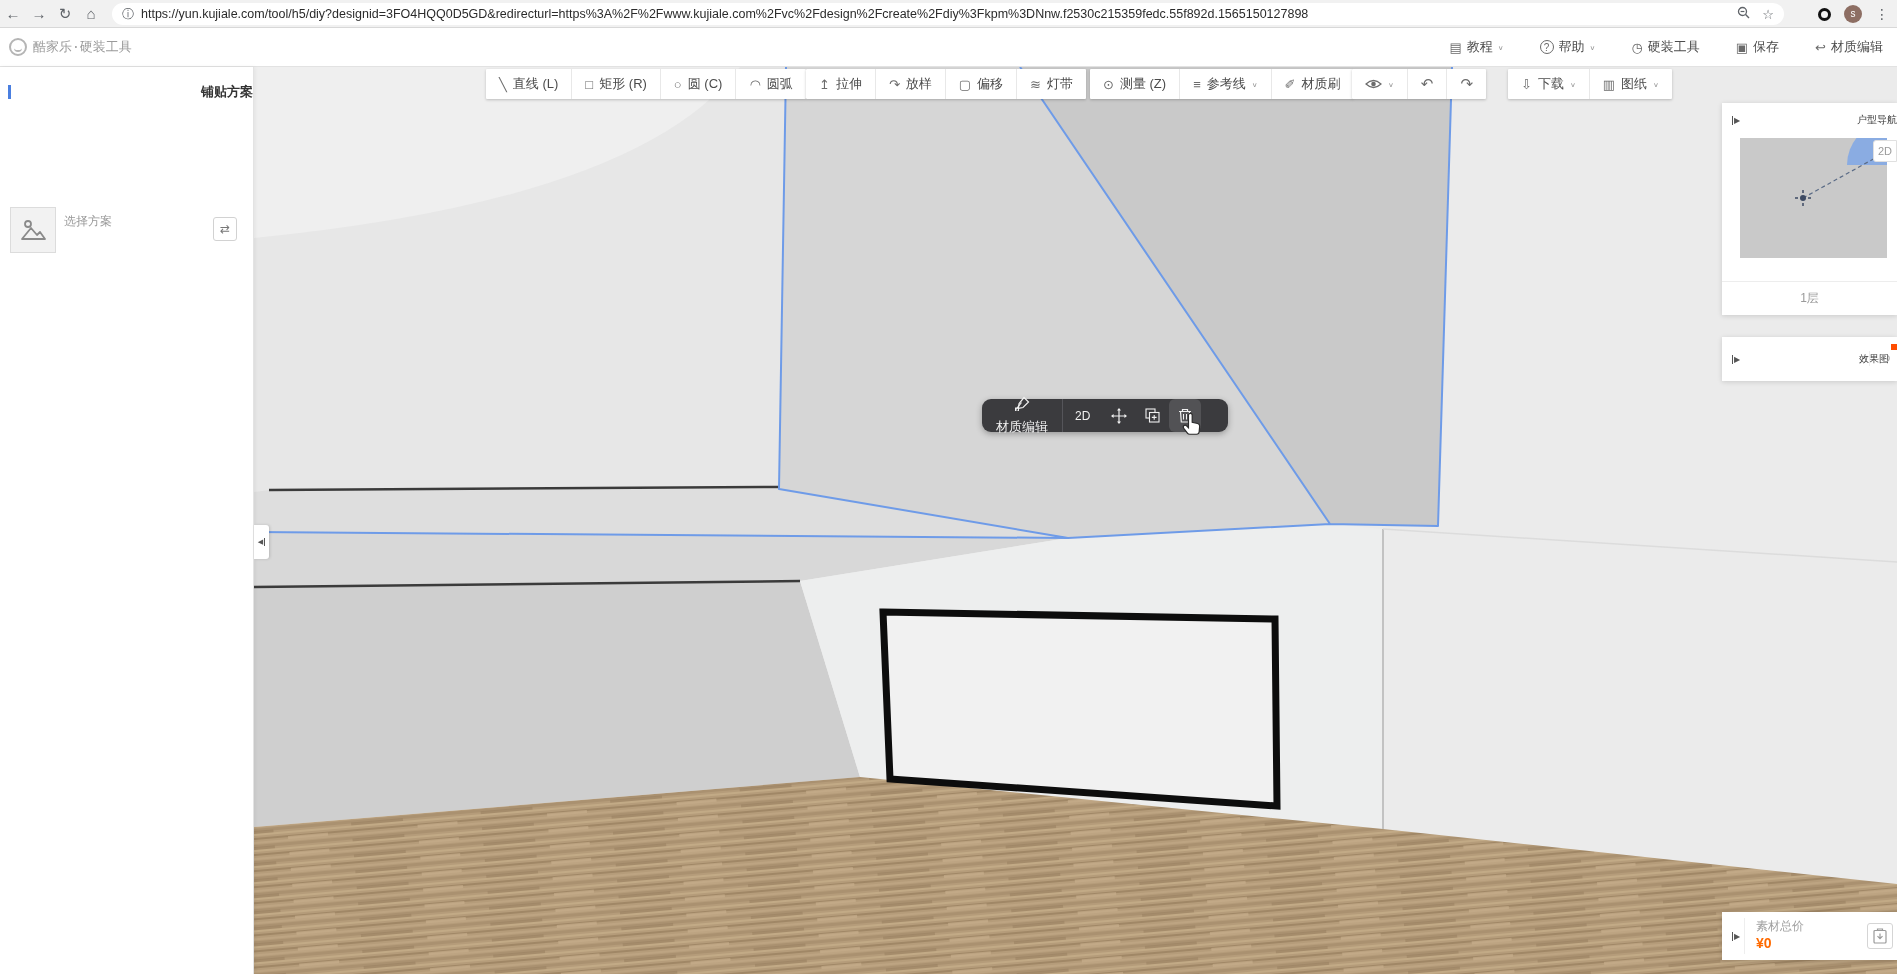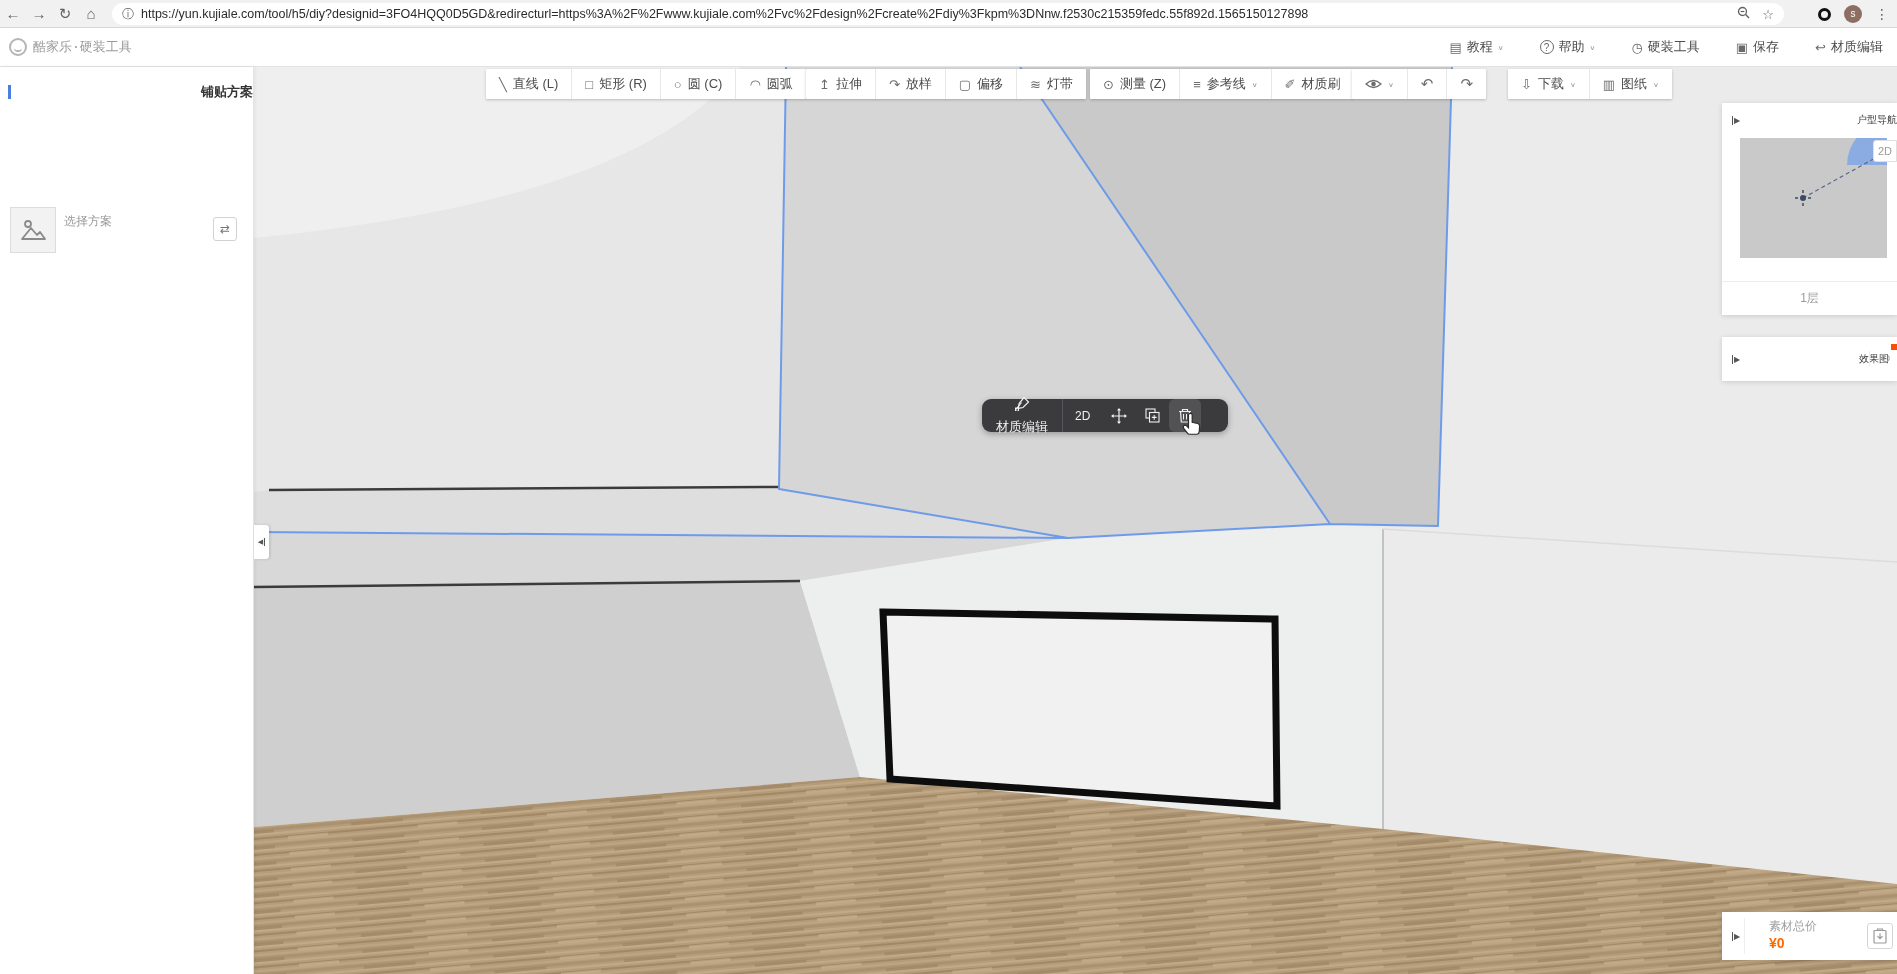--- a/index.html
+++ b/index.html
@@ -70,21 +70,21 @@
   .rp-title { width:100%; text-align:right; font-size:10px; color:#3c3c3c; }
   .navp { top:36px; height:212px; }
   .minimap { position:absolute; left:18px; top:35px; width:147px; height:120px; background:#c9c9c9; }
   .btn2d { position:absolute; left:151px; top:37px; width:24px; height:22px; background:#fff; border:1px solid #e0e0e0; border-radius:3px 0 0 3px; font-size:11px; color:#9a9a9a; text-align:center; line-height:20px; cursor:pointer; }
   .floorlbl { position:absolute; left:0; bottom:8px; width:100%; text-align:center; font-size:12px; color:#9a9a9a; border-top:1px solid #ededed; padding-top:8px; }
   .renderp { top:270px; height:44px; }
   .renderp .rp-head { height:44px; }
   .badge { display:inline-block; width:6px; height:6px; background:#ff4d00; margin:-8px 0 0 2px; vertical-align:top; }
   .rp-refresh { position:absolute; right:6px; top:14px; font-size:13px; color:#aaa; border-left:1px solid #eee; padding-left:10px; cursor:pointer; }
   .pricep { top:845px; height:48px; display:flex; align-items:center; }
-  .price-body { border-left:1px solid #eee; margin-left:22px; padding-left:24px; height:36px; }
+  .price-body { border-left:1px solid #eee; margin-left:22px; padding-left:11px; height:36px; }
   .price-lbl { font-size:12px; color:#a0a0a0; }
   .price-val { font-size:14px; color:#ff6a00; font-weight:bold; }
   .price-ic { position:absolute; right:4px; top:11px; width:26px; height:26px; border:1px solid #d5d5d5; border-radius:3px; display:flex; align-items:center; justify-content:center; cursor:pointer; }
 
   .cursor { position:absolute; left:1182px; top:345px; }
 </style>
 </head>
 <body>
 
 <div class="browser">

